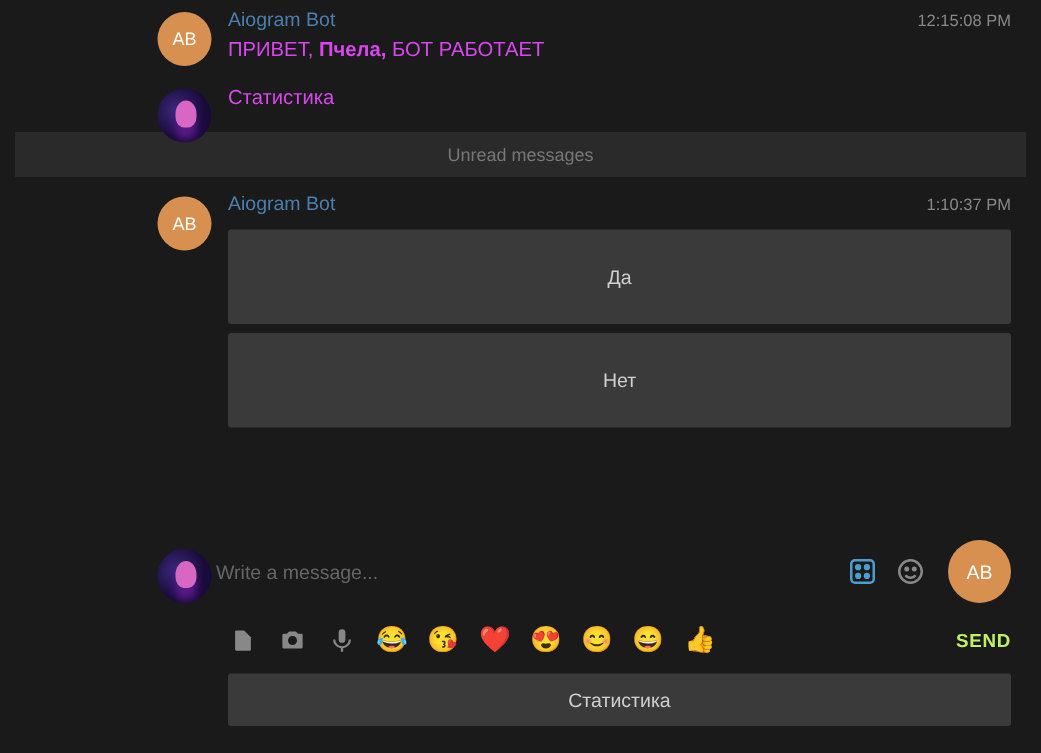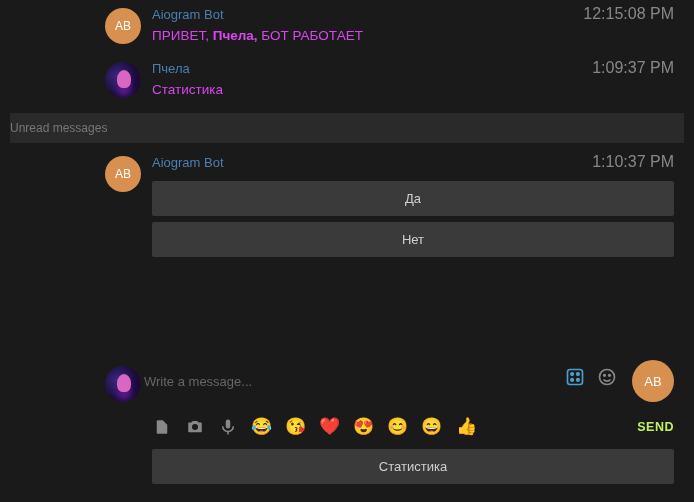--- a/index.html
+++ b/index.html
@@ -31,31 +31,31 @@
     position: absolute;
     width: 14px; height: 18px;
     background: #d867c4;
     border-radius: 50% 50% 40% 40%;
     top: 8px; left: 12px;
     box-shadow: 0 8px 6px #5a1a8a;
   }
   .msg-body { margin-left: 52px; flex: 1; }
   .msg-head { display: flex; justify-content: space-between; align-items: baseline; margin-bottom: 4px; }
   .sender { color: #4a7fb0; font-weight: 500; font-size: 13px; }
-  .time { color: #888; font-size: 16px; }
+  .time { color: #888; font-size: 11px; }
   .text { color: #d946ef; font-size: 13.5px; line-height: 1.4; }
   .text b { font-weight: 700; }
   .divider {
-    text-align: left; color: #777; font-size: 12px;
+    text-align: center; color: #777; font-size: 12px;
     padding: 8px 0; background: #2a2a2a; margin: 5px 10px;
   }
   .inline-btns { margin-top: 10px; }
   .inline-btn {
     background: #3a3a3a; color: #d0d0d0; text-align: center;
-    padding: 10px 0; margin-bottom: 6px; border-radius: 2px;
+    padding: 24px 0; margin-bottom: 6px; border-radius: 2px;
     cursor: pointer; font-size: 13px;
   }
   .composer-area { padding: 6px 20px 18px 100px; position: relative; }
   .composer-row { display: flex; align-items: center; }
   .composer-avatar {
     width: 36px; height: 36px; border-radius: 50%;
     position: absolute; left: 105px; top: 12px;
     background: radial-gradient(circle at 35% 40%, #3b2a7e 0%, #1a0a3a 60%);
     overflow: hidden;
   }
@@ -63,21 +63,21 @@
     content: '';
     position: absolute;
     width: 14px; height: 18px;
     background: #d867c4;
     border-radius: 50% 50% 40% 40%;
     top: 8px; left: 12px;
     box-shadow: 0 8px 6px #5a1a8a;
   }
   .input-wrap {
     margin-left: 44px; flex: 1;
-    display: flex; align-items: flex-start; gap: 32px;
+    display: flex; align-items: center; gap: 32px;
   }
   .msg-input {
     flex: 1; background: transparent; border: none; outline: none;
     color: #999; font-size: 13px; padding: 8px 0;
   }
   .msg-input::placeholder { color: #666; }
   .input-icons { display: flex; gap: 10px; align-items: center; margin-left: 8px; }
   .icon-btn { width: 22px; height: 22px; display: flex; align-items: center; justify-content: center; cursor: pointer; }
   .icon-btn svg { width: 20px; height: 20px; }
   .big-avatar {
@@ -111,24 +111,20 @@
         </div>
         <div class="text">
           <span>ПРИВЕТ, </span><b>Пчела,</b><span> БОТ РАБОТАЕТ</span>
         </div>
       </div>
     </div>
 
     <div class="msg">
       <div class="avatar user"></div>
       <div class="msg-body">
-        <div class="msg-head">
-          <span class="sender">Пчела</span>
-          <span class="time">1:09:37 PM</span>
-        </div>
         <div class="text">Статистика</div>
       </div>
     </div>
 
     <div class="divider">Unread messages</div>
 
     <div class="msg">
       <div class="avatar bot">AB</div>
       <div class="msg-body">
         <div class="msg-head">

